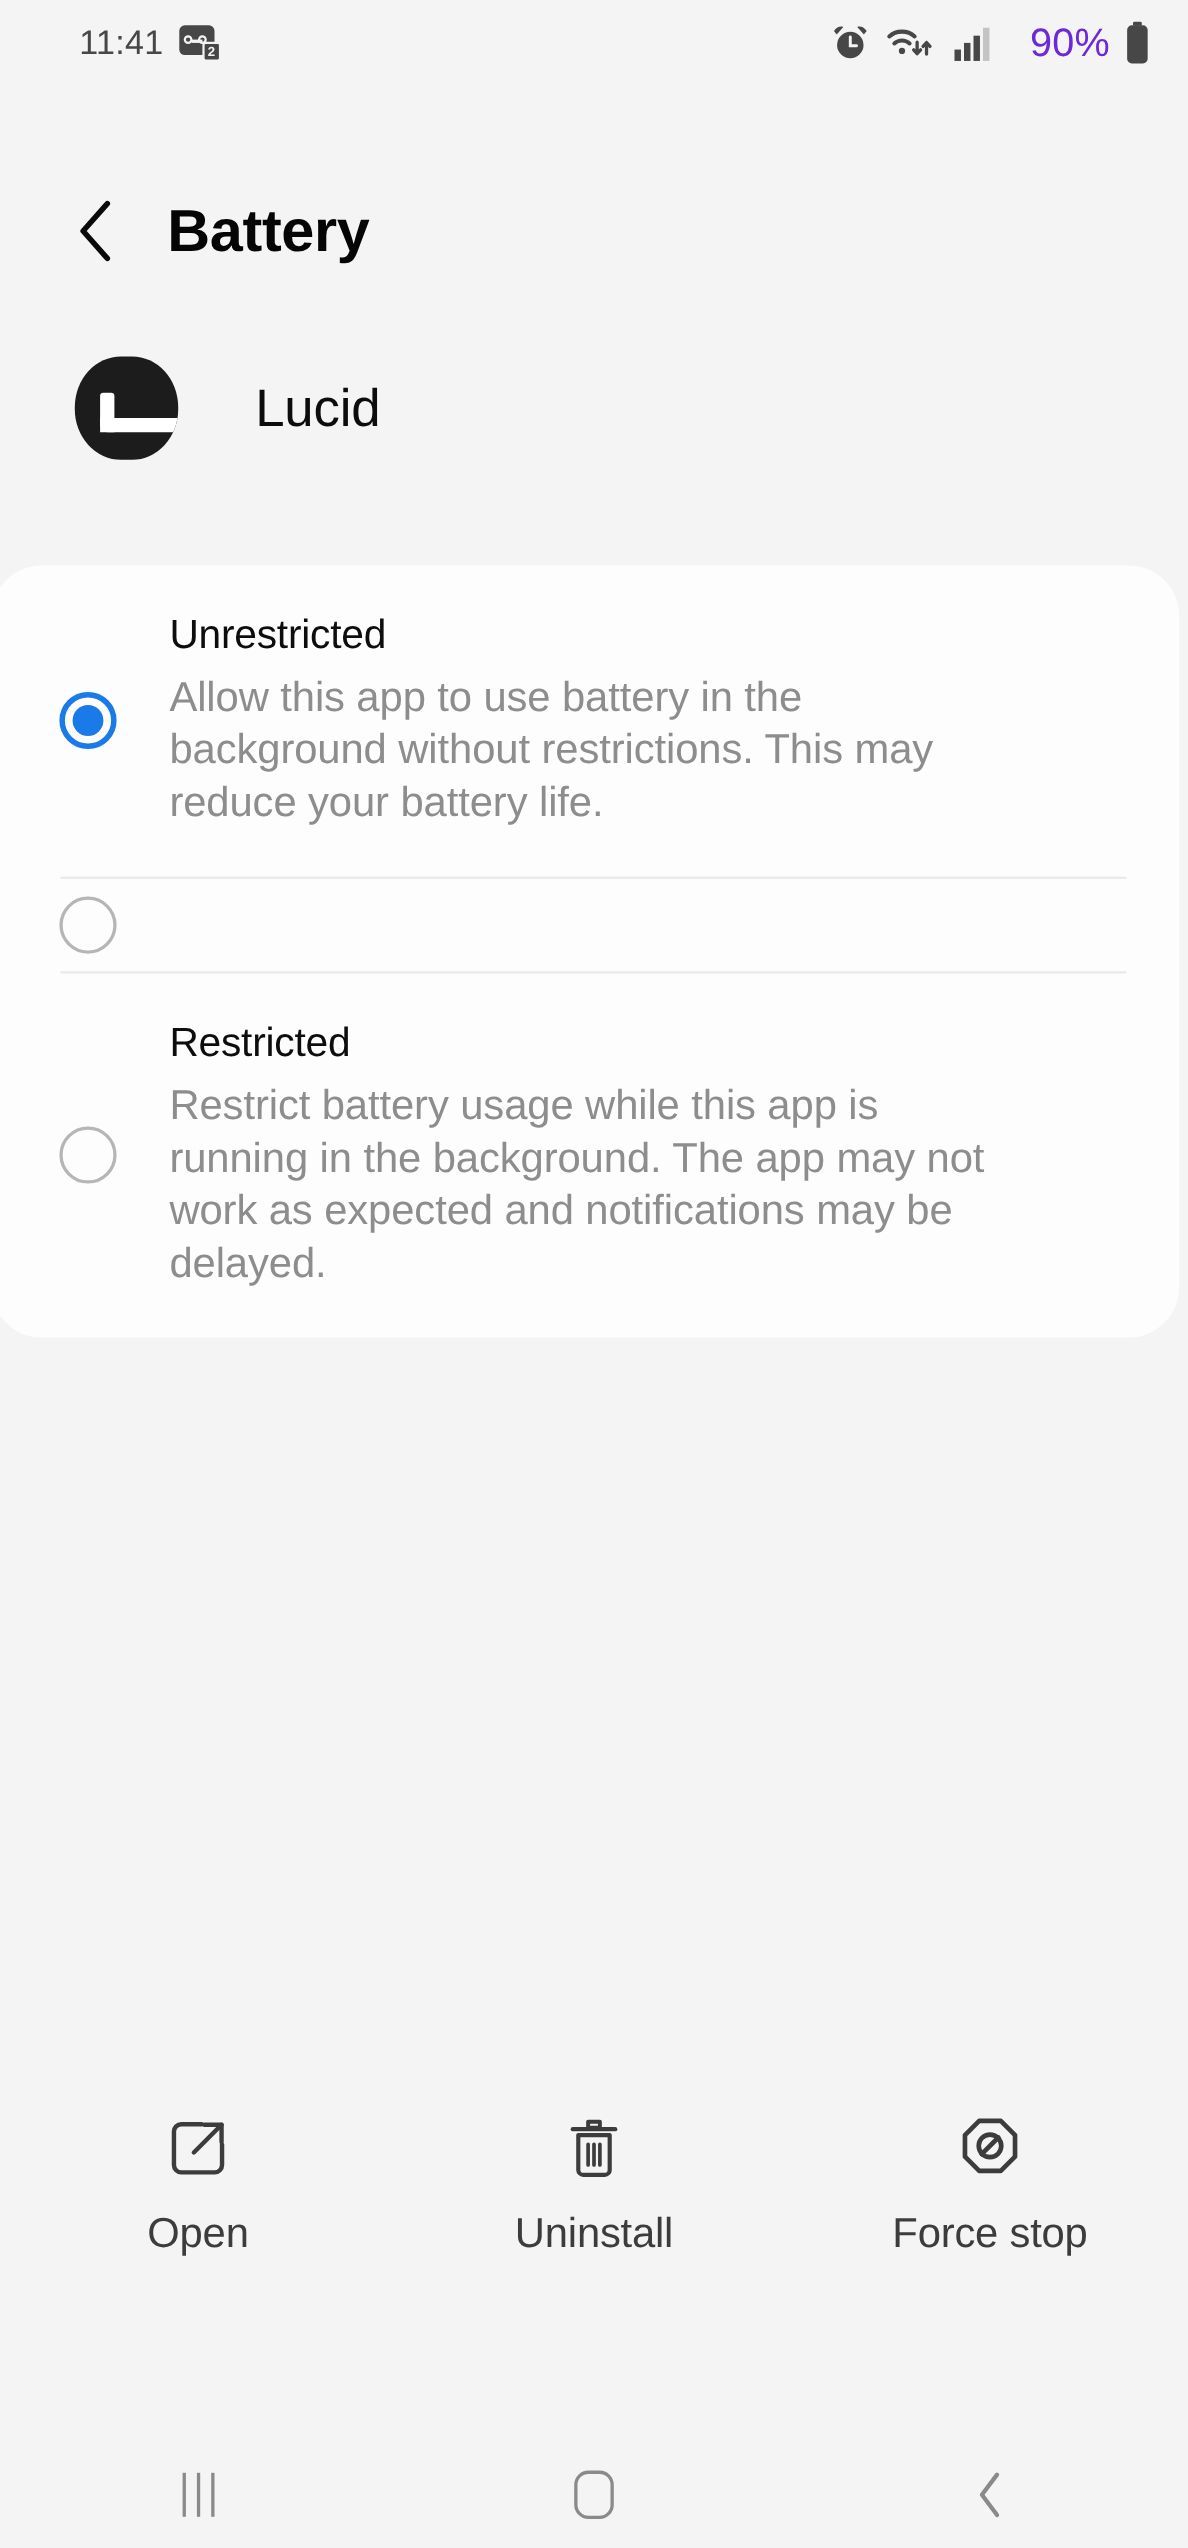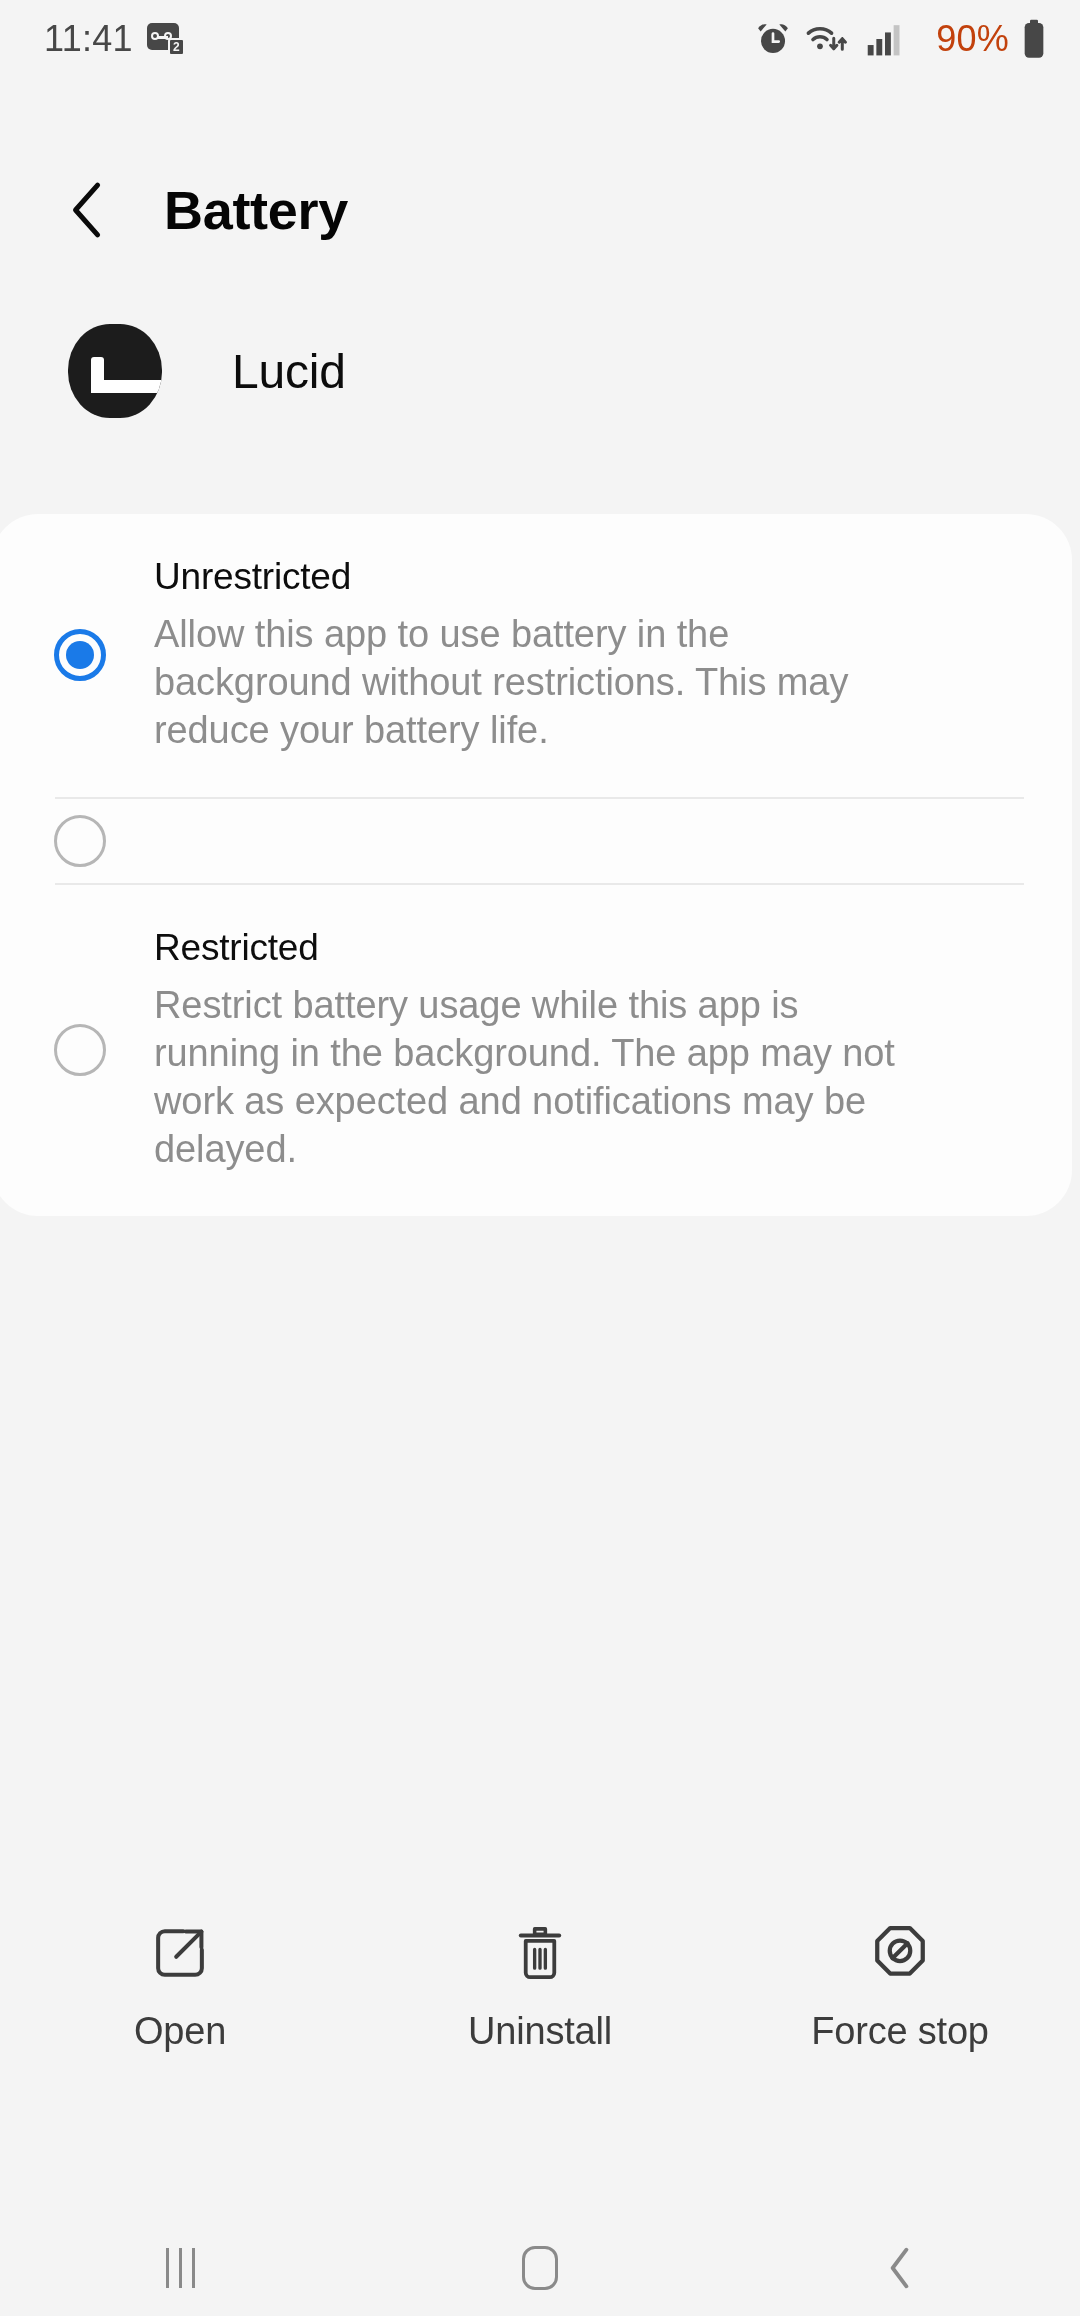--- a/index.html
+++ b/index.html
@@ -30,24 +30,25 @@
     align-items: center;
     justify-content: space-between;
     padding: 0 34px 0 44px;
   }
   .status-left {
     display: flex;
     align-items: center;
     gap: 14px;
   }
   #clock {
-    font-size: 36px;
+    font-size: 31px;
     color: #474747;
     letter-spacing: 0.3px;
     font-weight: 400;
+    margin-left: 28px;
   }
   .voicemail-badge {
     position: relative;
     width: 38px;
     height: 33px;
   }
   .vm-body {
     position: absolute;
     left: 0; top: 0;
     width: 32px; height: 27px;
@@ -84,21 +85,21 @@
   }
 
   .status-right {
     display: flex;
     align-items: center;
     gap: 13px;
   }
   .sicon { display: block; }
   #battery-pct {
     font-size: 36px;
-    color: #c2410c;
+    color: #6d28d9;
     letter-spacing: 0.2px;
     margin-left: 19px;
   }
 
   
   #header {
     position: absolute;
     top: 150px; left: 0;
     width: 1080px;
     height: 120px;
@@ -110,21 +111,21 @@
     width: 72px;
     height: 72px;
     display: flex;
     align-items: center;
     justify-content: center;
   }
   #page-title {
     font-size: 54px;
     color: #050505;
     font-weight: 700;
-    margin-left: 40px;
+    margin-left: 28px;
     letter-spacing: -0.3px;
   }
 
   
   #app-row {
     position: absolute;
     top: 316px; left: 0;
     width: 928px;
     height: 110px;
     display: flex;

